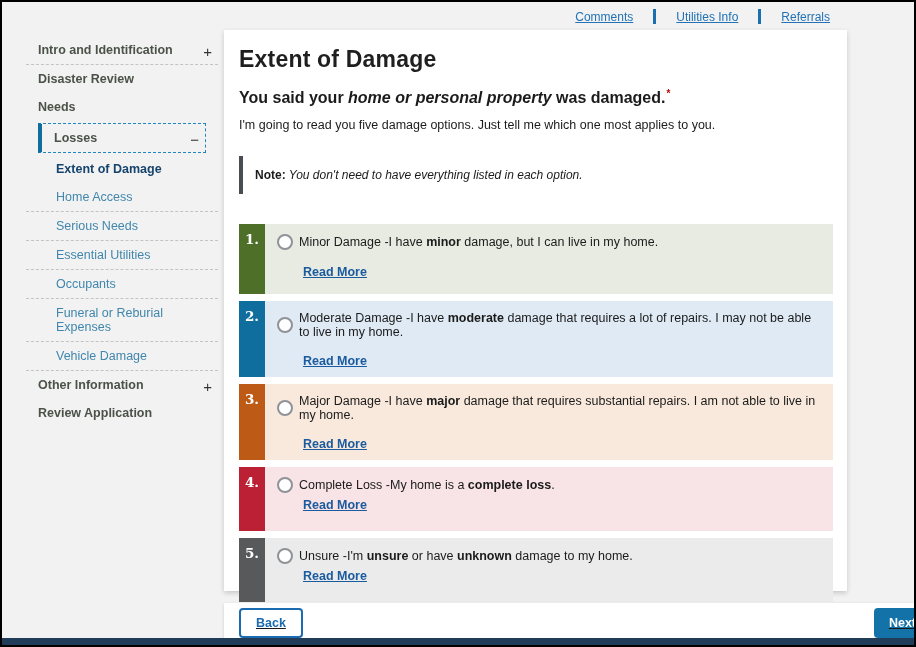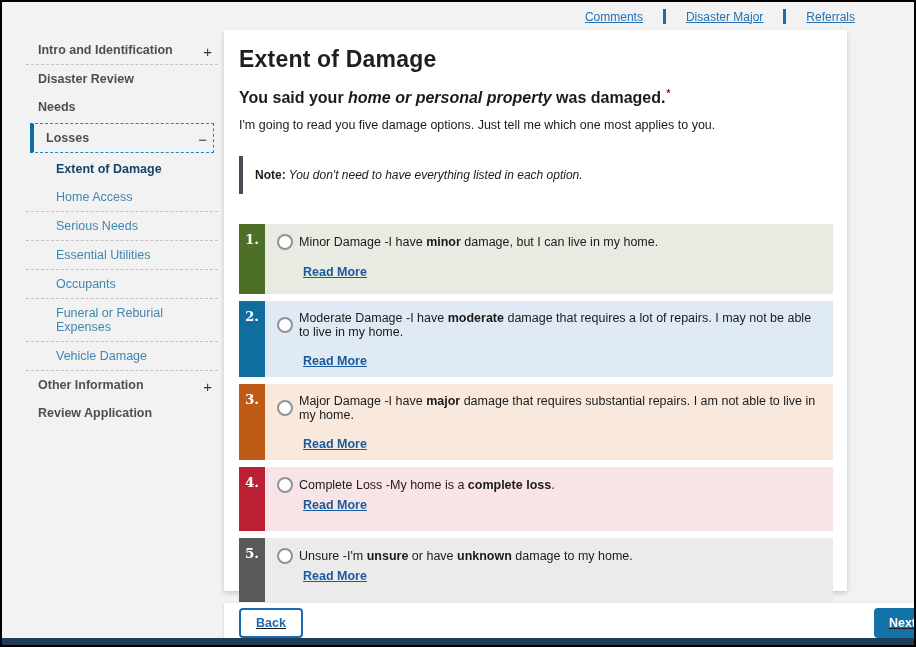--- a/index.html
+++ b/index.html
@@ -8,40 +8,40 @@
     font-family:"Liberation Sans", sans-serif;
     background:#f2f2f2;
     border:2px solid #000;
     position:relative;
     overflow:hidden;
     color:#1b1b1b;
   }
 
   
   .top-nav {
-    position:absolute; top:7px; right:59px;
+    position:absolute; top:7px; right:84px;
     display:flex; align-items:center; gap:20px;
     font-size:12px;
   }
   .top-nav a {
     color:#2272b5; text-decoration:underline; cursor:pointer; font-weight:400;
   }
   .nav-sep { width:3px; height:15px; background:#1a6fae; }
 
   
   .sidebar { position:absolute; left:24px; top:34px; width:192px; font-size:12.5px; }
   .sb-item {
     display:flex; justify-content:space-between; align-items:flex-end;
     padding:7px 6px 7px 12px; font-weight:bold; color:#4b5349; cursor:pointer;
   }
   .sb-item .toggle-icon { font-size:15px; font-weight:400; color:#333; line-height:10px; }
   .divider-after { border-bottom:1px dashed #c3c3c3; }
   .sb-losses {
     border:1.5px dashed #2285c0; border-left:4px solid #0f6e9e;
-    margin:2px 4px;
+    margin:2px 12px;
   }
   .sb-sub {
     padding:7px 6px 7px 30px; color:#4187ad; font-weight:400;
     cursor:pointer; display:block;
   }
   .sb-sub.active { color:#16446c; font-weight:bold; }
 
   
   .card {
     position:absolute; left:222px; top:28px; width:623px; height:561px;
@@ -106,21 +106,21 @@
   .bottom-bar {
     position:absolute; left:0; bottom:0; width:100%; height:7px; background:#1f3c59;
   }
 </style>
 </head>
 <body>
 
 <nav class="top-nav">
   <a>Comments</a>
   <span class="nav-sep"></span>
-  <a>Disaster Major</a>
+  <a>Utilities Info</a>
   <span class="nav-sep"></span>
   <a>Referrals</a>
 </nav>
 
 <aside class="sidebar">
   <div class="sb-item divider-after">
     <span>Intro and Identification</span>
     <span class="toggle-icon">+</span>
   </div>
   <div class="sb-item">

